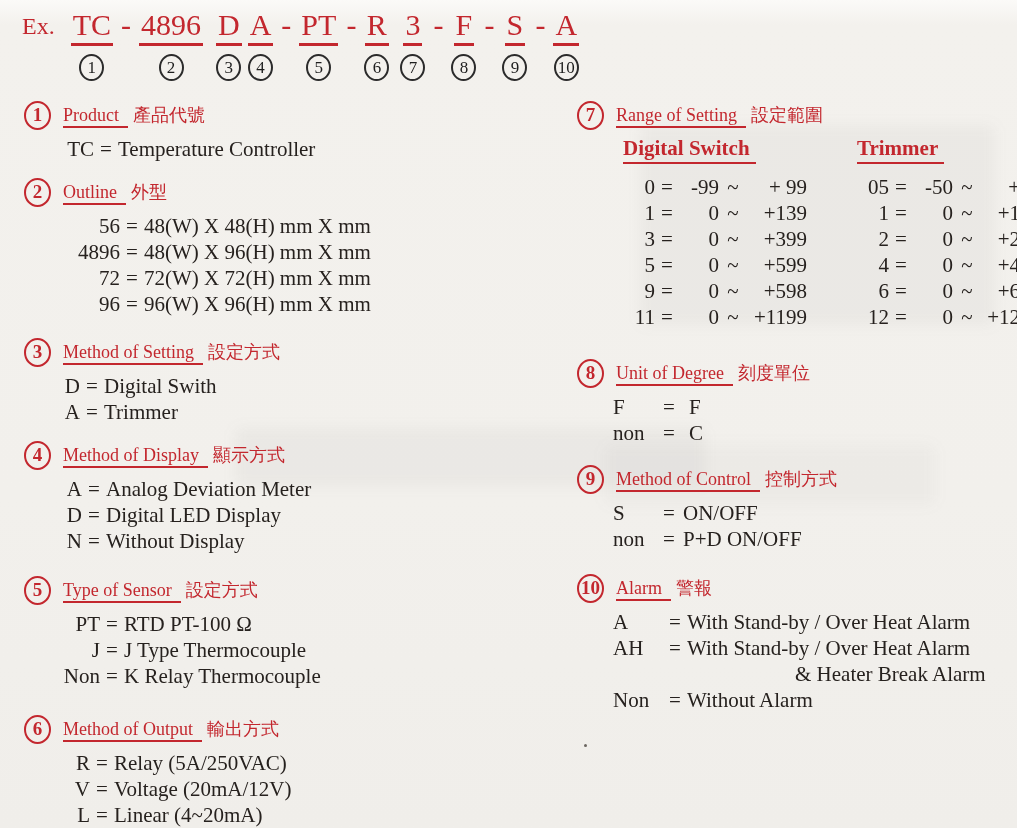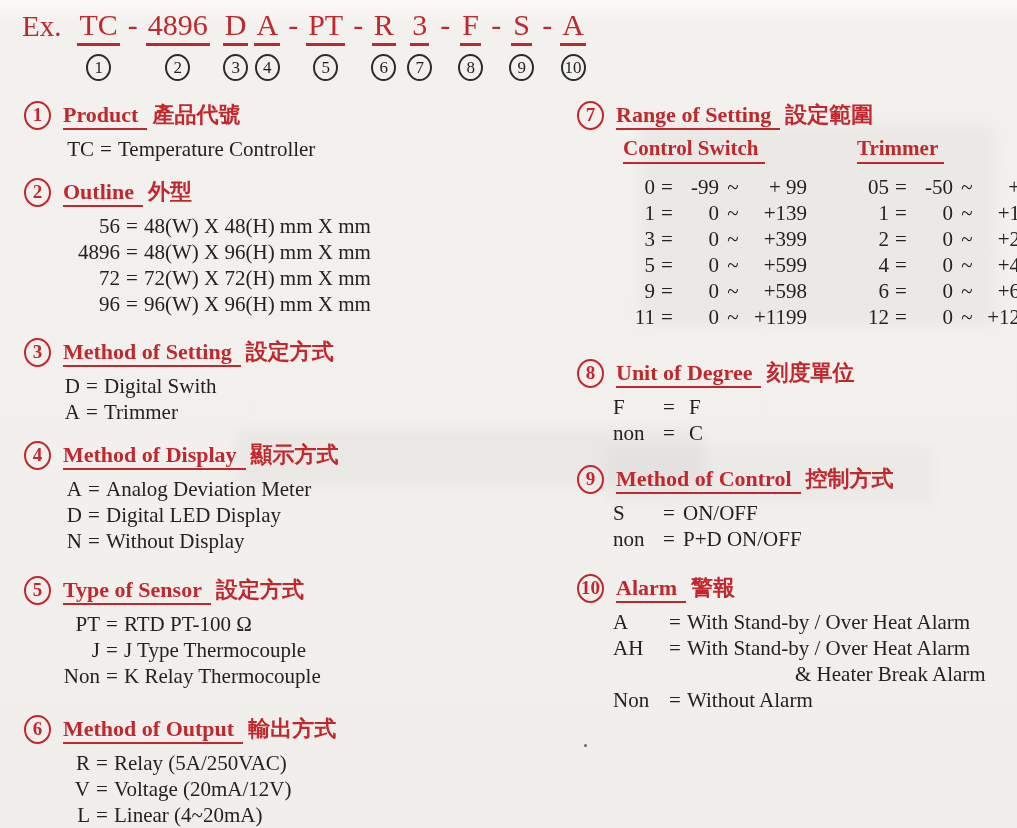--- a/index.html
+++ b/index.html
@@ -15,21 +15,21 @@
   
   .artifact { position:absolute; background:rgba(90,90,95,0.05); filter:blur(7px); border-radius:6px; }
   .a1 { left:640px; top:125px; width:355px; height:200px; }
   .a2 { left:235px; top:428px; width:470px; height:58px; }
   .a3 { left:605px; top:445px; width:330px; height:60px; background:rgba(90,90,95,0.04); }
   .speck { position:absolute; left:584px; top:744px; width:3px; height:3px; background:#6b6660; border-radius:50%; }
 
   
   .ex-block { position:absolute; left:22px; top:8px; }
   .ex-line { display:flex; align-items:flex-start; }
-  .ex-prefix { font-size:29px; color:#c3272e; margin-right:13px; line-height:36px;text-align:center; }
+  .ex-prefix { font-size:24px; color:#c3272e; margin-right:13px; line-height:36px;text-align:center; }
   .tok { display:inline-flex; flex-direction:column; align-items:center; margin:0 3px; }
   .tok .code {
     font-size:30px; line-height:34px; color:#c3272e;
     border-bottom:3px solid #c3272e; padding:0 2px 1px 2px;
   }
   .sep { font-size:30px; line-height:34px; color:#c3272e; margin:0 5px; }
   .mark {
     margin-top:8px;
     width:25px; height:27px; border:2px solid #2b2b2b; border-radius:50%;
     display:flex; align-items:center; justify-content:center;
@@ -42,21 +42,21 @@
   .col-right { left:577px; width:436px; }
 
   
   .sec-head { display:flex; align-items:center; gap:12px; height:30px; margin-bottom:6px; }
   .badge {
     flex:0 0 auto;
     width:27px; height:29px; border:2px solid #c3272e; border-radius:50%;
     display:flex; align-items:center; justify-content:center;
     font-size:19px; color:#c3272e; font-weight:bold;
   }
-  .head-text { font-size:22px; font-weight:bold; color:#c3272e; white-space:nowrap; }
+  .head-text { font-size:18px; font-weight:normal; color:#c3272e; white-space:nowrap; }
   .head-text .en { border-bottom:2.5px solid #c3272e; padding-bottom:1px; padding-right:9px; margin-right:5px; }
 
   .row { display:flex; align-items:baseline; font-size:21px; line-height:26px; }
   .eq { width:24px; text-align:center; flex:0 0 auto; }
   .k  { flex:0 0 auto; white-space:pre; }
   .v  { white-space:pre; }
 
   
   .sec { margin-bottom:0; }
   .sec-s1 { margin-bottom:15px; } .sec-s1 .rows { padding-left:36px; } .sec-s1 .k { width:34px; text-align:right; }
@@ -319,21 +319,21 @@
 
     <section class="sec sec-s7">
       <h2 class="sec-head">
         <span class="badge">
             <span>7</span>
           </span>
         <span class="head-text"><span class="en">Range of Setting</span><span class="zh">設定範圍</span></span>
       </h2>
       <div class="rs-wrap">
         <div class="rs-table">
-          <div class="rs-subhead">Control Switch</div>
+          <div class="rs-subhead">Digital Switch</div>
           <div class="rs-row">
               <span class="rs-k">0</span>
               <span class="rs-eq">=</span>
               <span class="rs-lo">-99</span>
               <span class="rs-tl">~</span>
               <span class="rs-hi">+ 99</span>
             </div>
           <div class="rs-row">
               <span class="rs-k">1</span>
               <span class="rs-eq">=</span>

